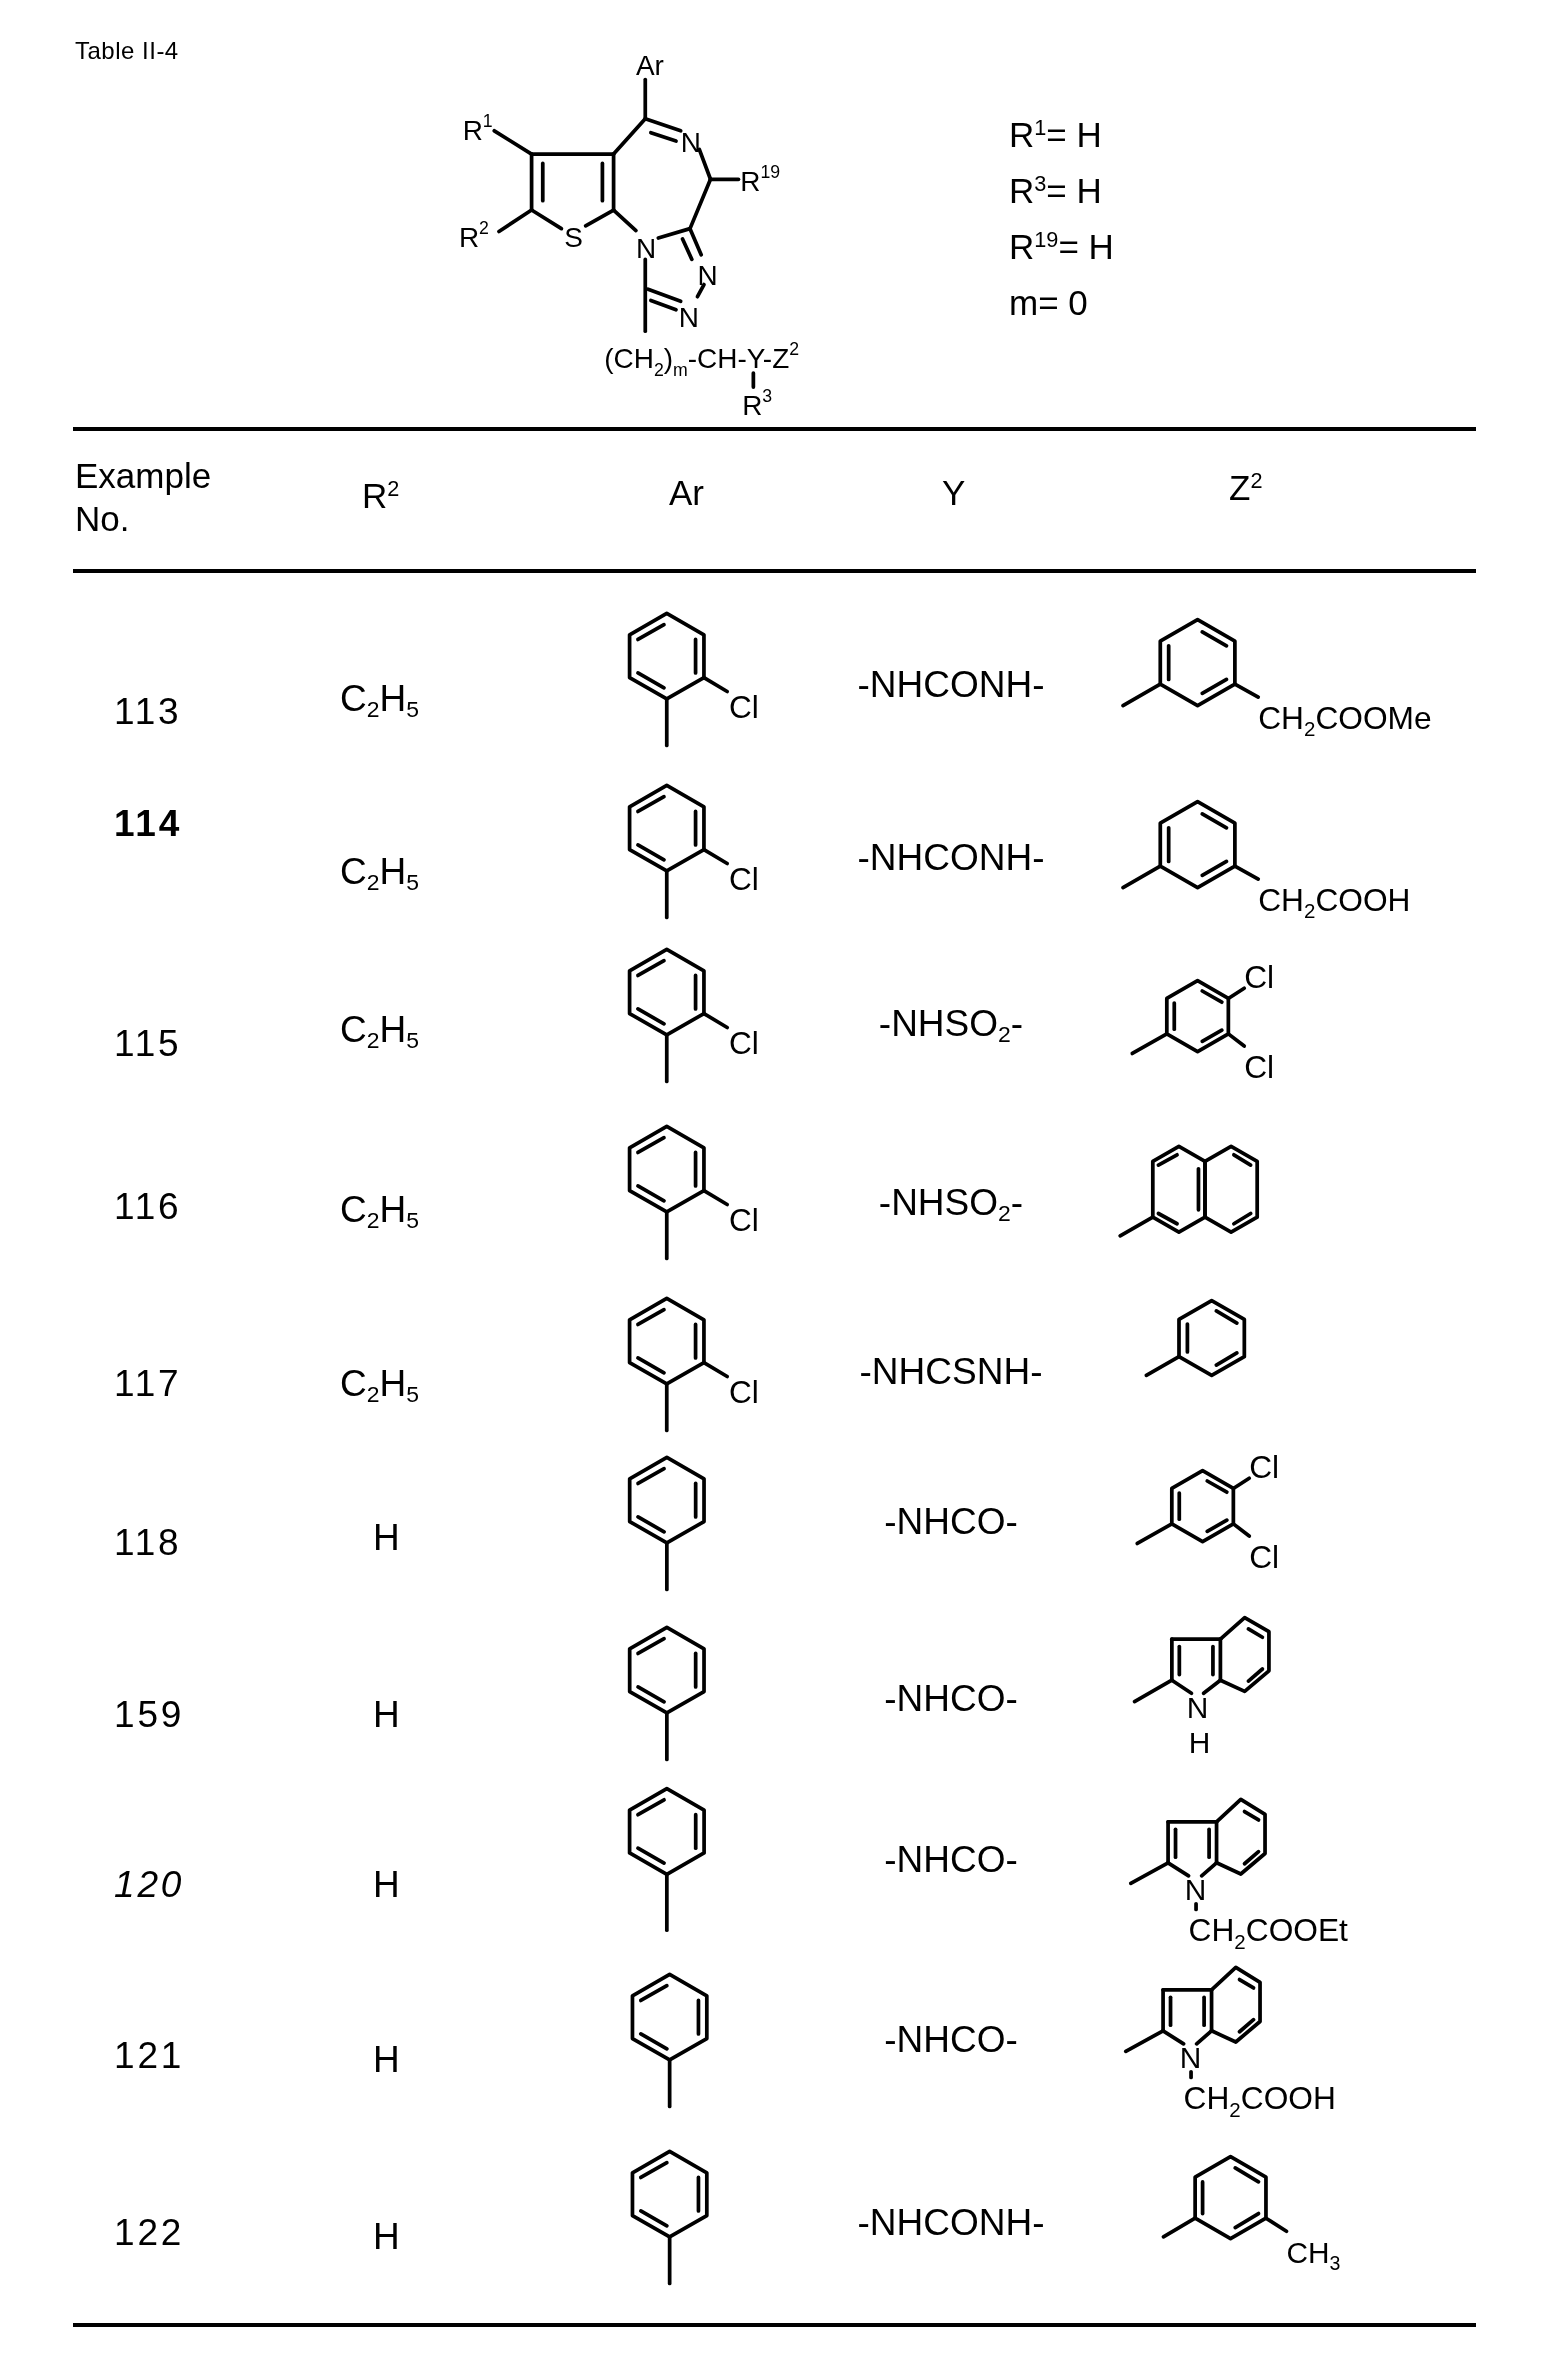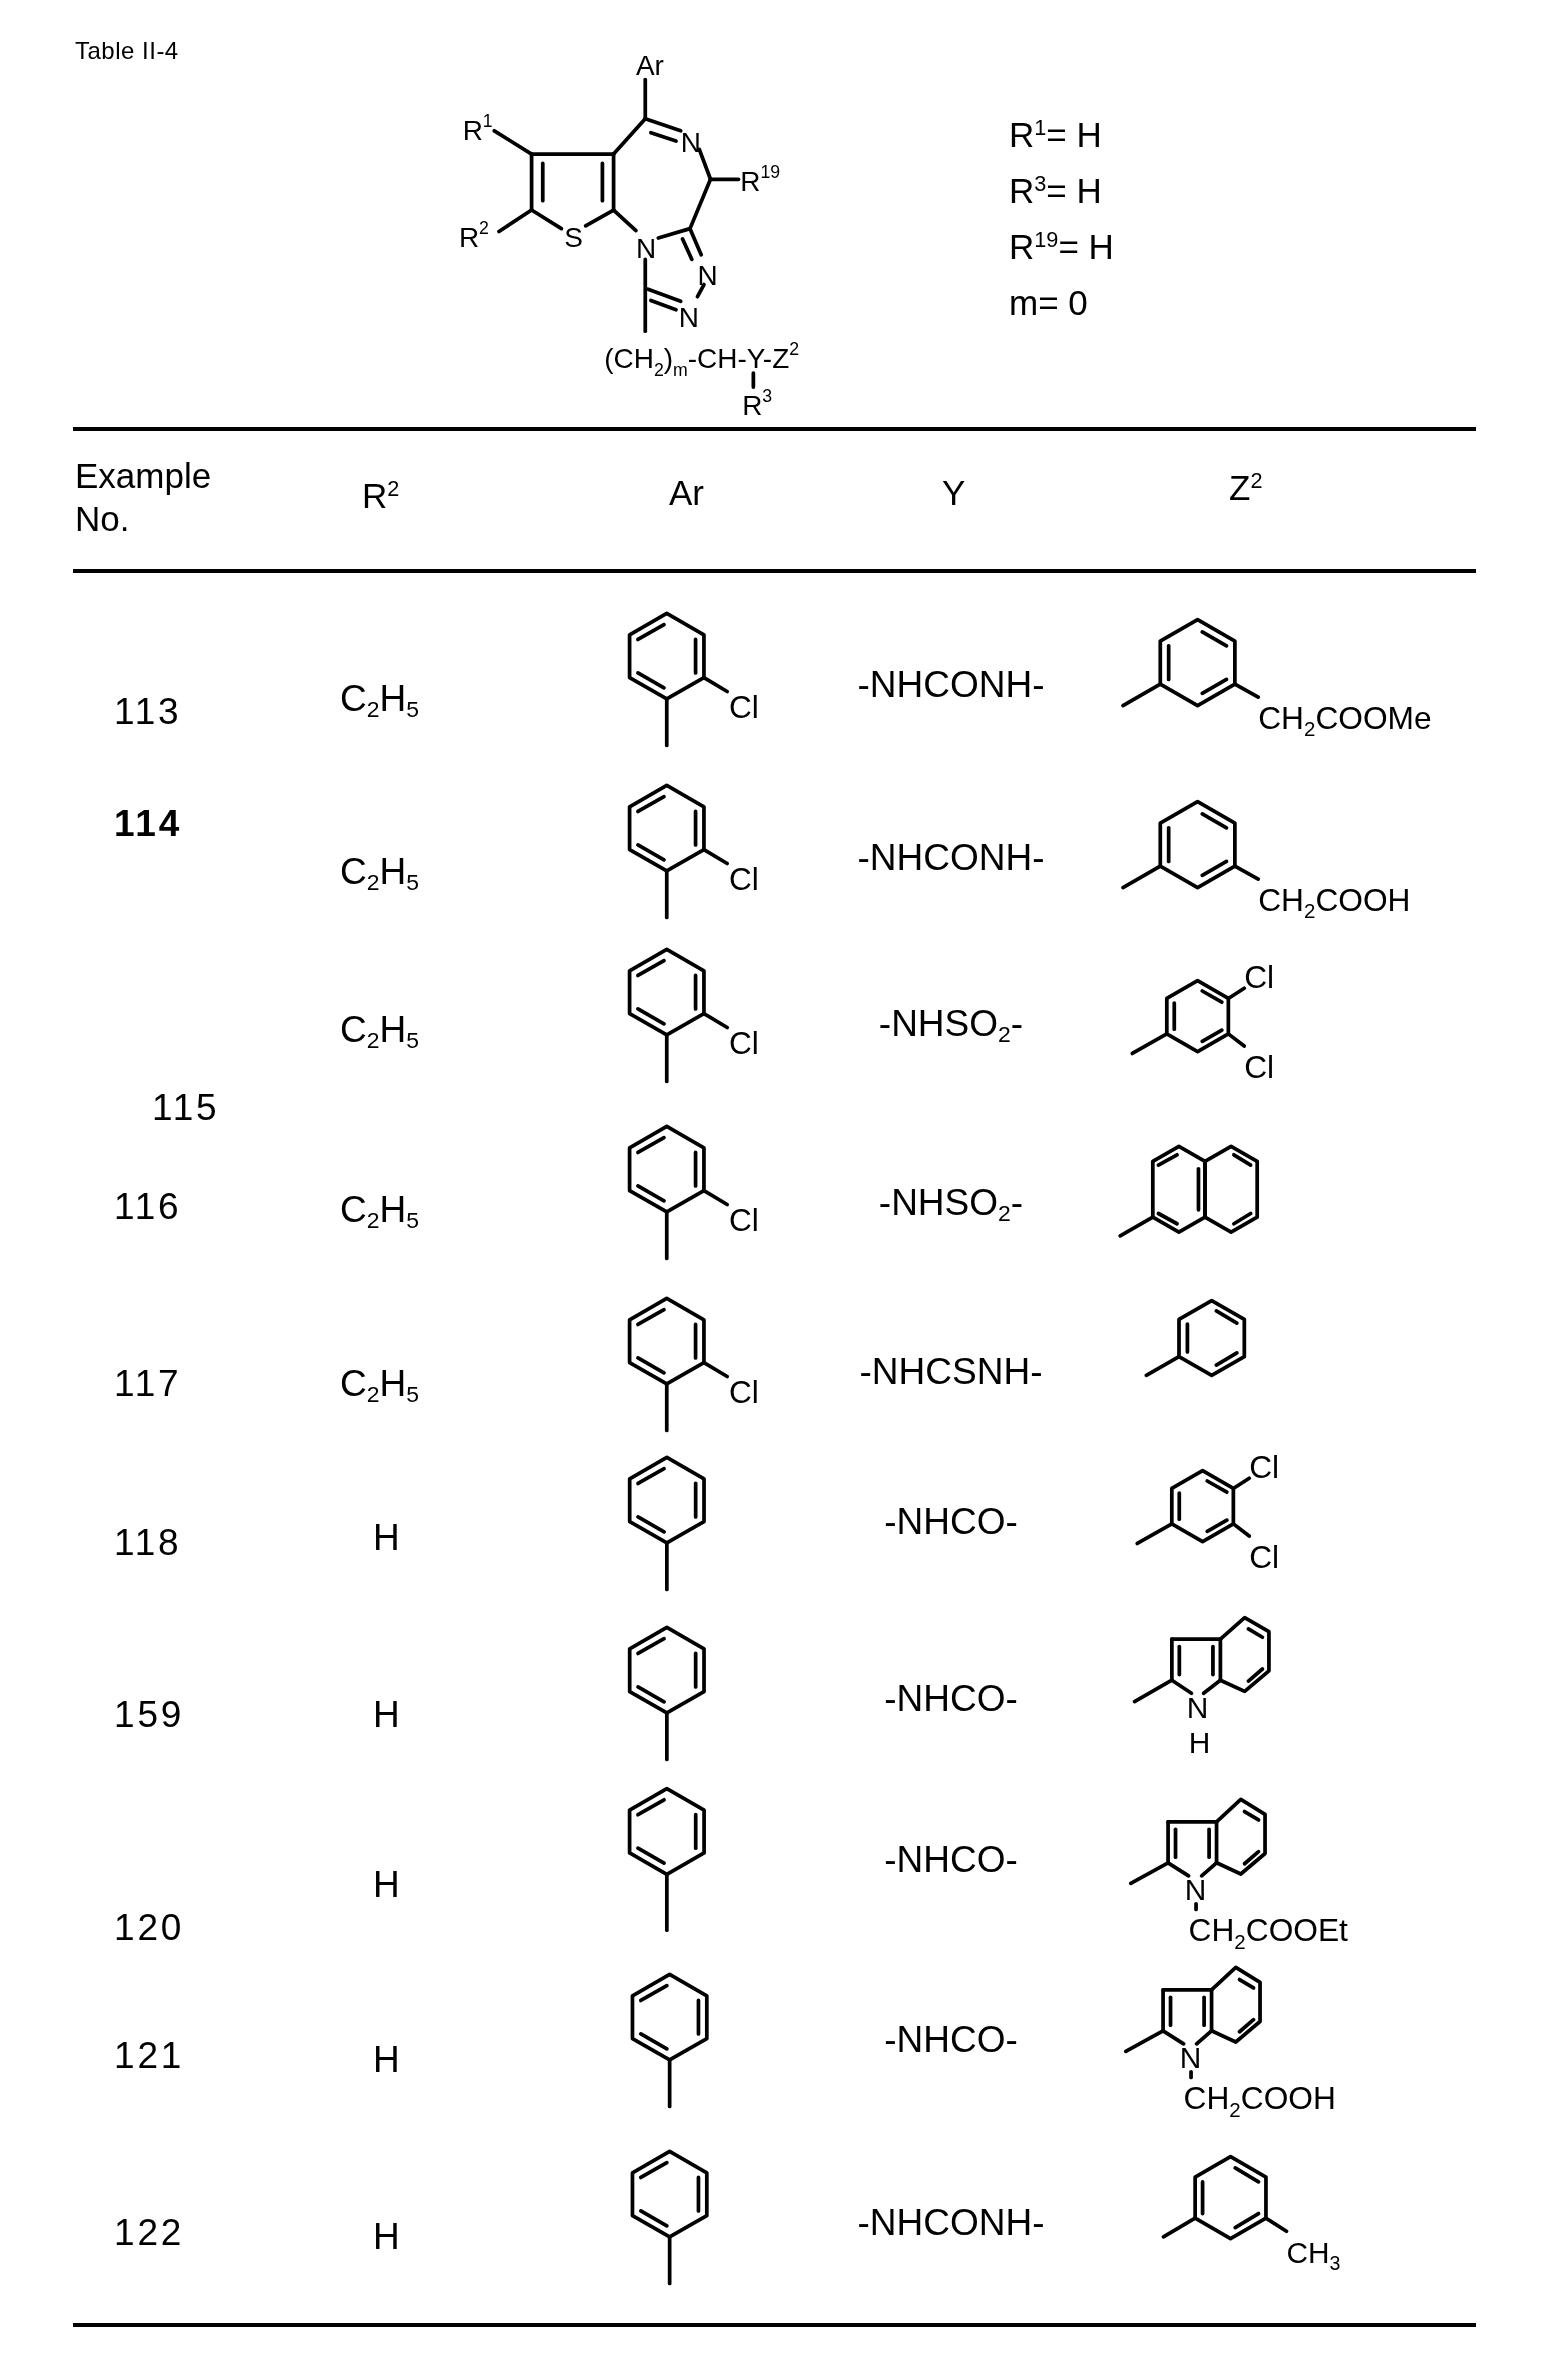--- a/index.html
+++ b/index.html
@@ -134,21 +134,21 @@
     <line x1="64" y1="33" x2="64" y2="69"></line>
       <line x1="100" y1="18" x2="126" y2="33"></line>
       <line x1="100" y1="84" x2="126" y2="69"></line>
     <line x1="55" y1="74" x2="15" y2="97"></line>
       <line x1="135" y1="74" x2="160" y2="88"></line>
     <text x="160" y="122" font-size="34"><tspan>CH</tspan><tspan dy="8" font-size="22">2</tspan><tspan dy="-8">COOH</tspan></text>
   </svg>
 </div>
 
 <div>
-  <div class="cell num" style="top:1108px;margin-left:38px;">115</div>
+  <div class="cell num" style="top:1044px;">115</div>
   <div class="cell r2" style="top:1030px;"><span>C</span><sub>2</sub><span>H</span><sub>5</sub></div>
   <svg class="struct" style="left:597px;top:942px;" width="186" height="158" viewBox="0 0 200 170">
     <polygon points="75,8 115,31 115,77 75,100 35,77 35,31"></polygon>
     <line x1="44" y1="36" x2="72" y2="20"></line>
       <line x1="106" y1="36" x2="106" y2="72"></line>
       <line x1="44" y1="72" x2="72" y2="88"></line>
     <line x1="75" y1="100" x2="75" y2="150"></line>
       <line x1="115" y1="77" x2="140" y2="92"></line>
     <text x="142" y="120" font-size="34">Cl</text>
   </svg>
@@ -261,21 +261,21 @@
     <polyline points="114,28 140,5 166,20 166,62 140,84 114,72"></polyline>
     <line x1="144" y1="17" x2="159" y2="26"></line>
       <line x1="144" y1="73" x2="159" y2="60"></line>
     <line x1="62" y1="72" x2="22" y2="95"></line>
     <text x="78" y="112" font-size="32">N</text>
     <text x="80" y="150" font-size="32">H</text>
   </svg>
 </div>
 
 <div>
-  <div class="cell num" style="top:1928px;">120</div>
+  <div class="cell num" style="top:1885px;font-style:italic;">120</div>
   <div class="cell r2h" style="top:1885px;">H</div>
   <svg class="struct" style="left:597px;top:1781px;" width="149" height="168" viewBox="0 0 160 180">
     <polygon points="75,8 115,31 115,77 75,100 35,77 35,31"></polygon>
     <line x1="44" y1="36" x2="72" y2="20"></line>
       <line x1="106" y1="36" x2="106" y2="72"></line>
       <line x1="44" y1="72" x2="72" y2="88"></line>
     <line x1="75" y1="100" x2="75" y2="160"></line>
   </svg>
   <div class="cell y" style="top:1860px;">-NHCO-</div>
   <svg class="struct" style="left:1114px;top:1790px;" width="317" height="168" viewBox="0 0 340 180">

